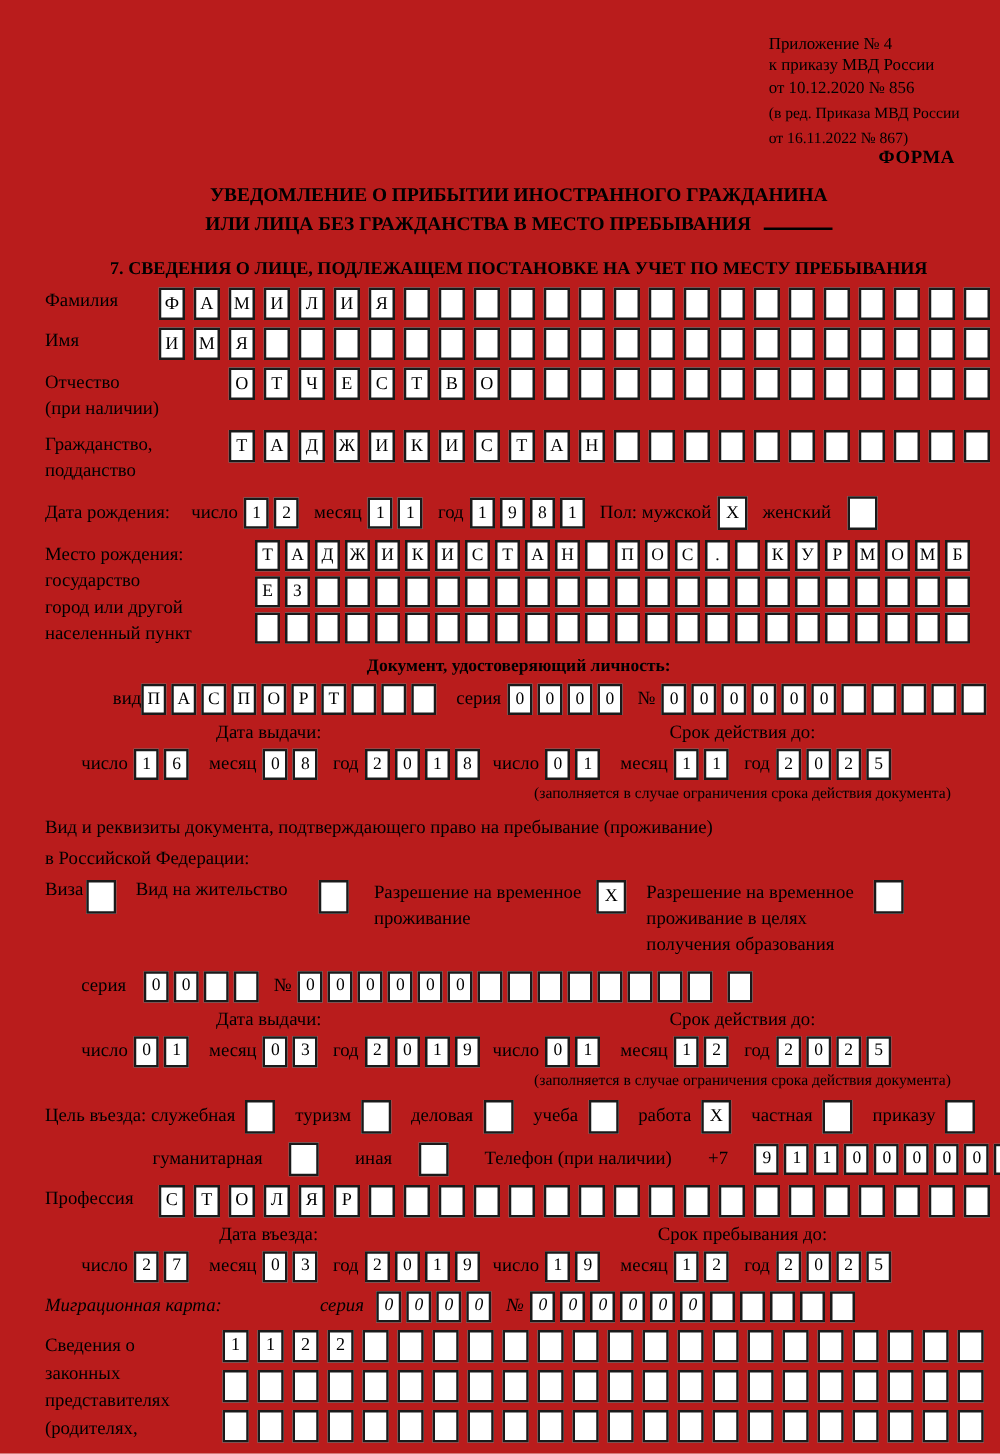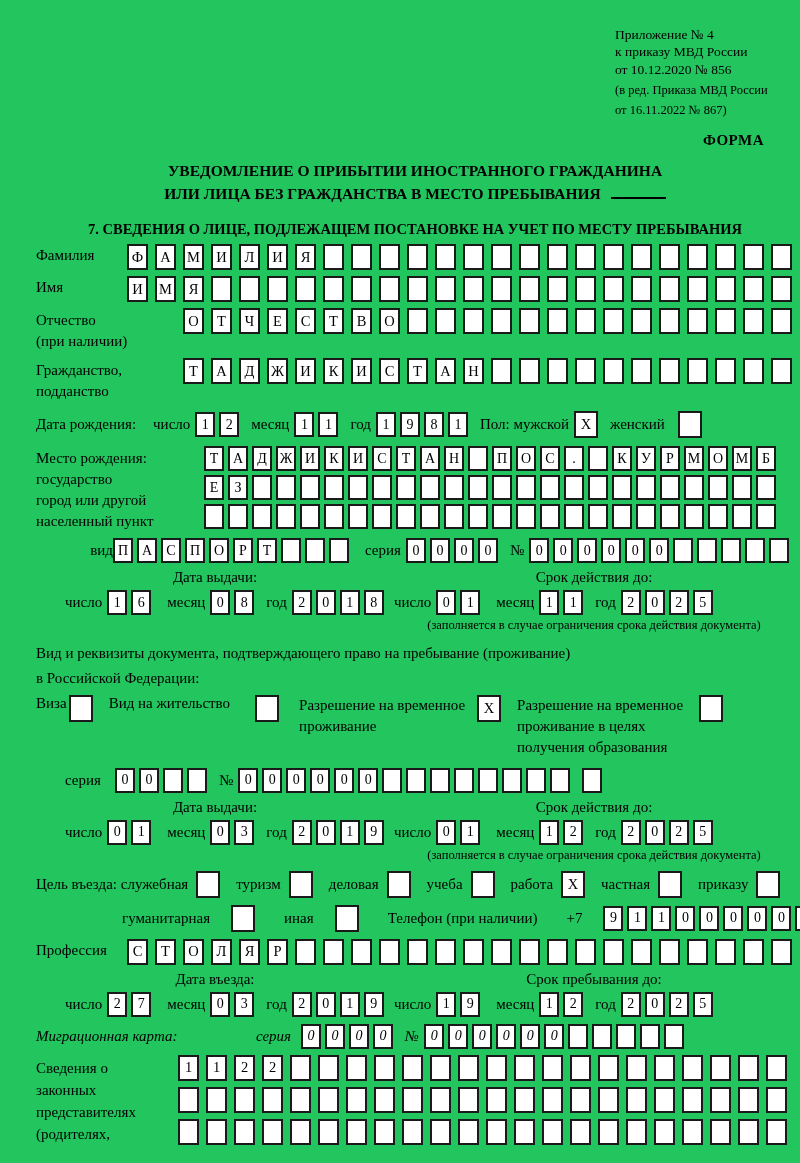--- a/index.html
+++ b/index.html
@@ -1,24 +1,24 @@
 <!DOCTYPE html>
 <html><head>
 <meta charset="utf-8">
 <style>
   html,body{margin:0;padding:0;background:#fff;}
   .page{
     width:800px;height:1163px;box-sizing:border-box;overflow:hidden;
-    padding:26px 6px 0 36px;background:#22c55e;color:#000;
+    padding:26px 6px 0 36px;background:#b91c1c;color:#000;
     font-family:"Liberation Serif","DejaVu Serif",serif;font-size:15px;
   }
   
   .hdr{margin-left:579px;font-size:13.5px;line-height:1.28;}
   .hdr .small{font-size:12.5px;margin-top:4px;}
-  .forma{font-weight:bold;font-size:15px;text-align:right;padding-right:30px;margin-top:14px;letter-spacing:.5px;}
+  .forma{font-weight:bold;font-size:15px;text-align:right;padding-right:30px;letter-spacing:.5px;}
   .title{text-align:center;font-weight:bold;font-size:15.5px;margin-top:10px;line-height:1.5;}
   .blankline{display:inline-block;width:55px;border-bottom:2px solid #000;height:.8em;margin-left:10px;}
   .sec{font-weight:bold;font-size:14.5px;text-align:center;margin-top:16px;}
   
   .row{display:flex;align-items:flex-start;margin-top:6px;white-space:nowrap;}
   .lbl{flex:0 0 auto;padding-top:3px;}
   .w91{width:91px;} .w147{width:147px;} .w168{width:168px;} .w142{width:142px;} .w77{width:77px;text-align:right;} .w180{width:180px;}
   .lblcol{flex:0 0 auto;line-height:21px;padding-top:2px;}
   .cells{display:inline-flex;flex:0 0 auto;}
   .cell{
@@ -304,20 +304,21 @@
           <span class="cell"></span>
           <span class="cell"></span>
           <span class="cell"></span>
           <span class="cell"></span>
           <span class="cell"></span>
           <span class="cell"></span>
         </span>
     </span>
   </div>
 
+  <div class="doc-head">Документ, удостоверяющий личность:</div>
 
   <div class="row dateline" style="margin-top:5px;">
     <span class="lbl w77" style="padding-top:0;">вид</span>
     <span class="cells small">
         <span class="cell">П</span>
         <span class="cell">А</span>
         <span class="cell">С</span>
         <span class="cell">П</span>
         <span class="cell">О</span>
         <span class="cell">Р</span>

